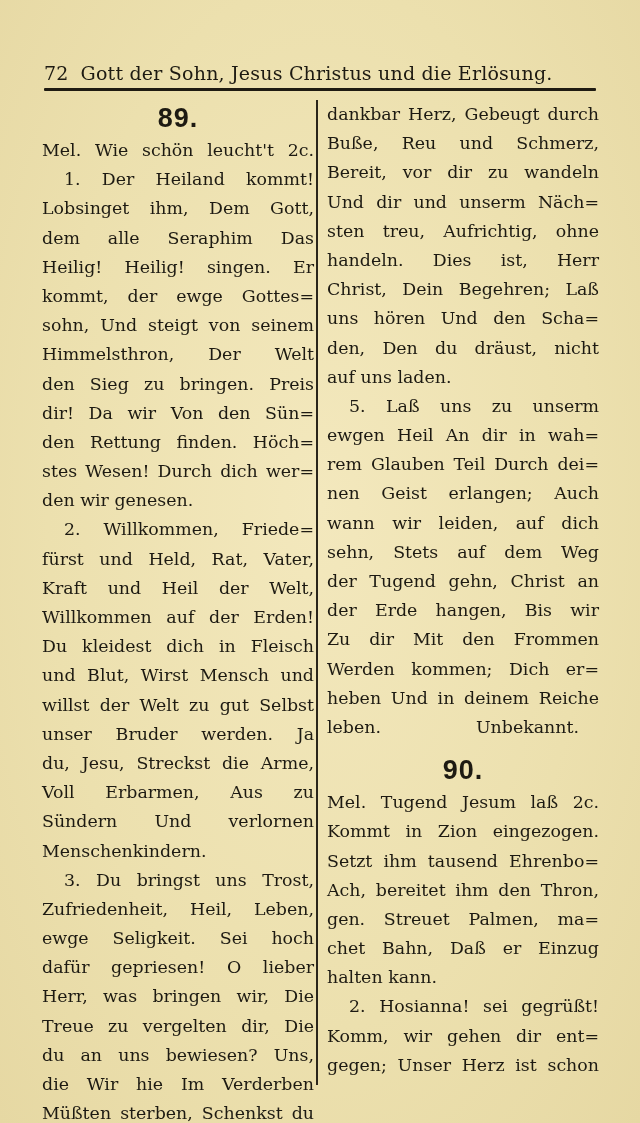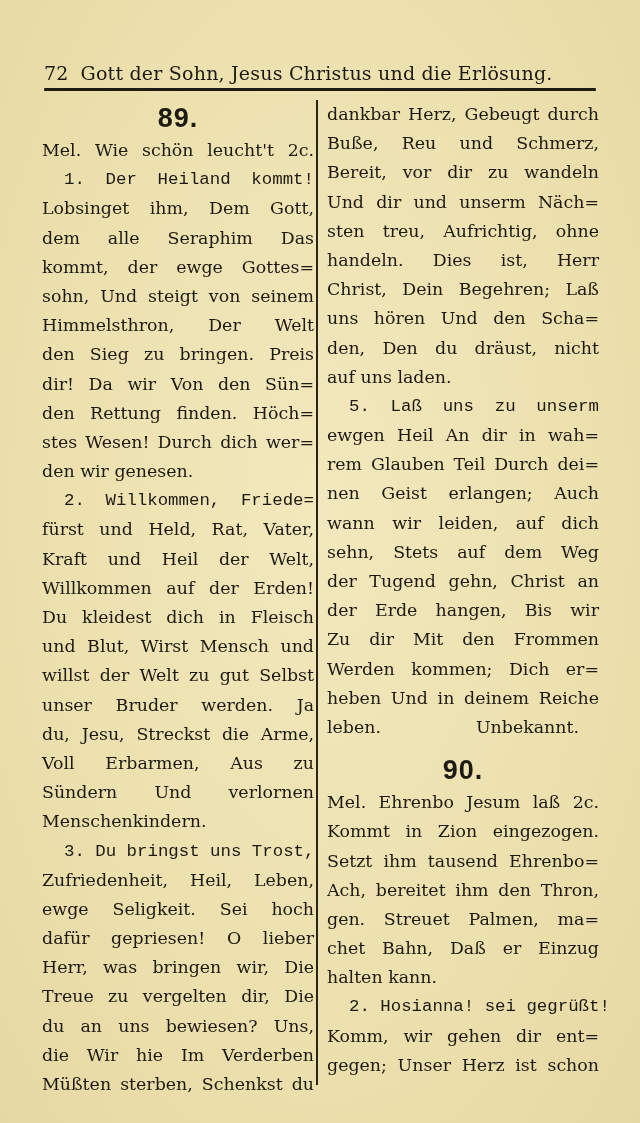--- a/index.html
+++ b/index.html
@@ -73,21 +73,20 @@
       text-align: justify;
       text-align-last: justify;
       height: 29.2px;
       overflow: visible;
     }
     .line.last {
       text-align-last: left;
     }
     .line.indent {
       padding-left: 22px;
-      font-family: Liberation Mono, monospace;
     }
     .hymn-number {
       display: block;
       text-align: center;
       font-family: Liberation Sans, sans-serif;
       font-weight: bold;
       font-size: 27px;
       line-height: 36px;
       height: 36px;
       letter-spacing: 1px;
@@ -120,20 +119,21 @@
   <div class="col-divider"></div>
 
   <div class="column col-left">
     <span class="hymn-number">89.</span>
     <span class="melody">Mel. Wie schön leucht't 2c.</span>
 
     <div>
       <span class="line indent">1.  Der Heiland kommt!</span>
       <span class="line">Lobsinget ihm, Dem Gott,</span>
       <span class="line">dem alle Seraphim Das</span>
+      <span class="line">Heilig! Heilig! singen. Er</span>
       <span class="line">kommt, der ewge Gottes=</span>
       <span class="line">sohn, Und steigt von seinem</span>
       <span class="line">Himmelsthron, Der Welt</span>
       <span class="line">den Sieg zu bringen. Preis</span>
       <span class="line">dir! Da wir Von den Sün=</span>
       <span class="line">den Rettung finden. Höch=</span>
       <span class="line">stes Wesen! Durch dich wer=</span>
       <span class="line last">den wir genesen.</span>
     </div>
 
@@ -194,21 +194,21 @@
       <span class="line">Werden kommen; Dich er=</span>
       <span class="line">heben Und in deinem Reiche</span>
       <div class="attribution-line">
         <span>leben.</span>
         <span style="padding-right:20px;">Unbekannt.</span>
       </div>
     </div>
 
     <span class="spacer-small"></span>
     <span class="hymn-number">90.</span>
-    <span class="melody">Mel. Ehrenbo Jesum laß 2c.</span>
+    <span class="melody">Mel. Tugend Jesum laß 2c.</span>
 
     <div>
       <span class="line">Kommt in Zion eingezogen.</span>
       <span class="line">Setzt ihm tausend Ehrenbo=</span>
       <span class="line">Ach, bereitet ihm den Thron,</span>
       <span class="line">gen. Streuet Palmen, ma=</span>
       <span class="line">chet Bahn, Daß er Einzug</span>
       <span class="line last">halten kann.</span>
     </div>
 

